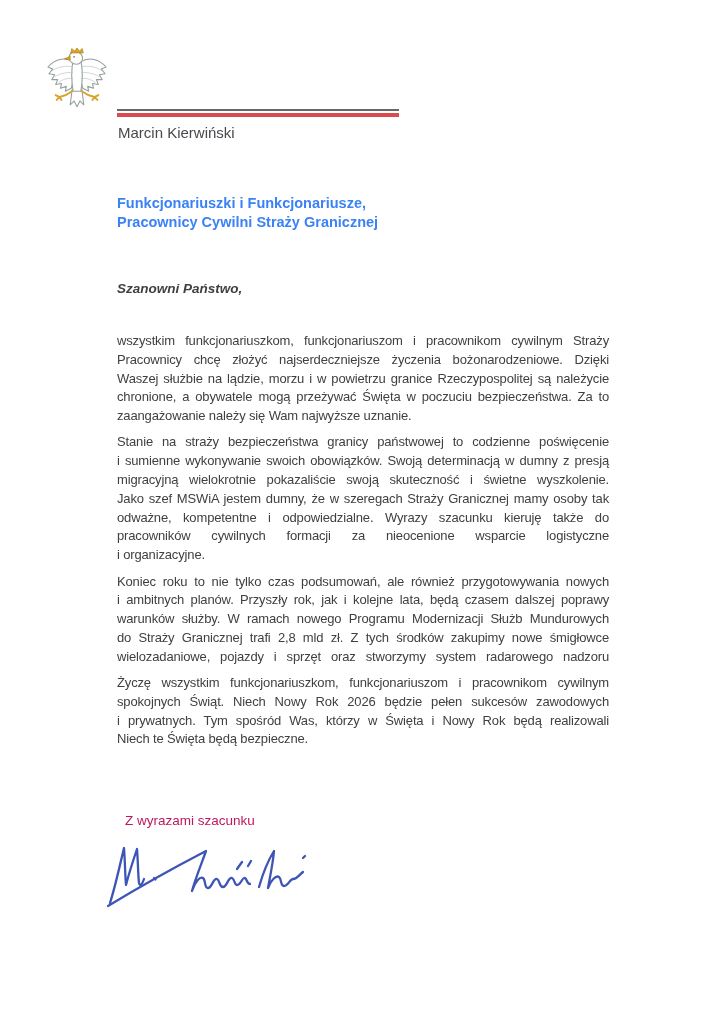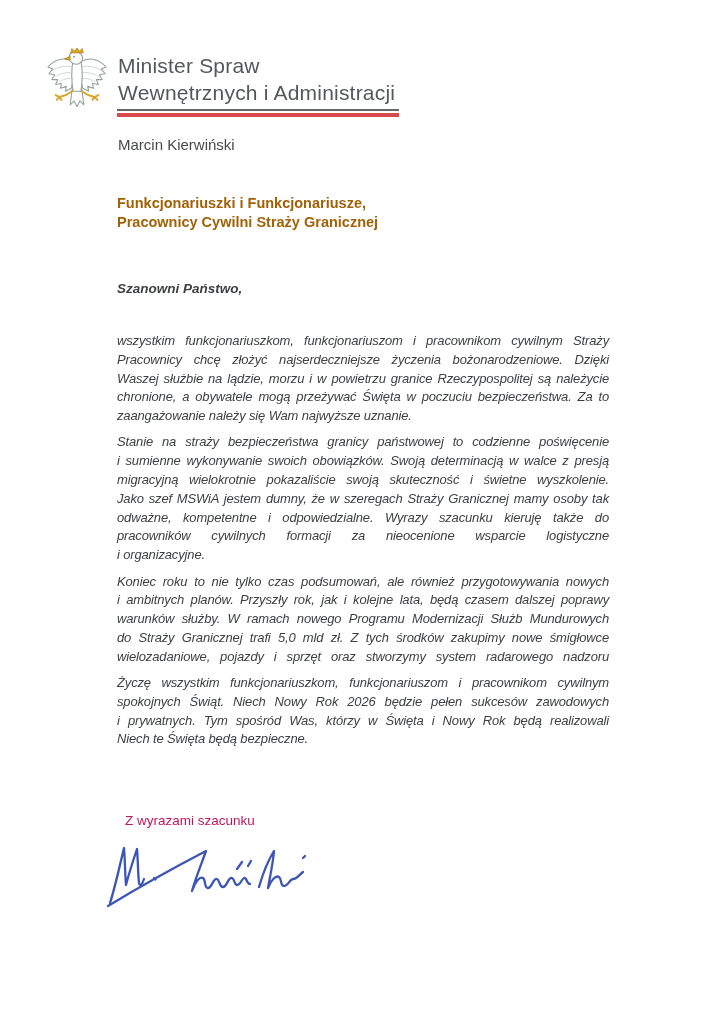--- a/index.html
+++ b/index.html
@@ -18,39 +18,38 @@
   .ministry-title {
     position: absolute; left: 118px; top: 53px;
     font-size: 21px; line-height: 26.5px;
     color: #54575c; letter-spacing: 0.2px;
   }
   .flag-rule { position: absolute; left: 117px; top: 109px; width: 282px; }
   .flag-rule .gray { height: 1.6px; background: #63686d; }
   .flag-rule .gap  { height: 2.4px; background: #ffffff; }
   .flag-rule .red  { height: 4.5px; background: #d94b4f; }
   .minister-name {
-    position: absolute; left: 118px; top: 136px;
+    position: absolute; left: 118px; top: 124px;
     font-size: 15px; color: #47494d;
   }
 
   
   .addressee {
     position: absolute; left: 117px; top: 194px;
     font-weight: bold; font-size: 14.5px; line-height: 18.6px;
-    color: #a16207;
+    color: #3b82f6;
   }
   .salutation {
     position: absolute; left: 117px; top: 281px;
     font-style: italic; font-size: 13.5px; color: #3e4043; font-weight: bold;
   }
   .body-text {
     position: absolute; left: 117px; top: 332px; width: 492px;
     font-size: 13px; line-height: 18.8px; color: #3e4043;
     letter-spacing: -0.15px;
-    font-style: italic;
   }
   .para { margin: 0 0 7.5px 0; padding: 0; }
   .jline { display: block; text-align: justify; text-align-last: justify; }
   .jline.last { text-align-last: left; }
 
   .closing {
     position: absolute; left: 125px; top: 813px;
     font-size: 13.5px; color: #be185d;
   }
   .signature { position: absolute; left: 96px; top: 832px; width: 240px; height: 80px; }
@@ -82,24 +81,20 @@
       <path d="M25.5,5.5 L26.5,0.8 L29.5,3.6 L32,0.3 L34.5,3.6 L37.5,0.8 L38.5,5.5 Z" fill="#d9a42a" stroke="#a87d12" stroke-width="0.6"></path>
       <g stroke="#d9a42a" stroke-width="2" fill="none" stroke-linecap="round">
         <path d="M27,45 C23,48 19,50 14,51"></path>
         <path d="M14,51 l-4,-2 M14,51 l-3,3 M14,51 l2,3"></path>
         <path d="M37,45 C41,48 45,50 50,51"></path>
         <path d="M50,51 l4,-2 M50,51 l3,3 M50,51 l-2,3"></path>
       </g>
     </svg>
   </div>
 
-  <div class="ministry-title">
-    <div>Minister Spraw</div>
-    <div>Wewnętrznych i Administracji</div>
-  </div>
 
   <div class="flag-rule">
     <div class="gray"></div>
     <div class="gap"></div>
     <div class="red"></div>
   </div>
 
   <div class="minister-name">Marcin Kierwiński</div>
 
   <div class="addressee">
@@ -112,32 +107,32 @@
   <div class="body-text">
     <p class="para">
       <span class="jline">wszystkim funkcjonariuszkom, funkcjonariuszom i pracownikom cywilnym Straży</span>
       <span class="jline">Pracownicy chcę złożyć najserdeczniejsze życzenia bożonarodzeniowe. Dzięki</span>
       <span class="jline">Waszej służbie na lądzie, morzu i w powietrzu granice Rzeczypospolitej są należycie</span>
       <span class="jline">chronione, a obywatele mogą przeżywać Święta w poczuciu bezpieczeństwa. Za to</span>
       <span class="jline last">zaangażowanie należy się Wam najwyższe uznanie.</span>
     </p>
     <p class="para">
       <span class="jline">Stanie na straży bezpieczeństwa granicy państwowej to codzienne poświęcenie</span>
-      <span class="jline">i sumienne wykonywanie swoich obowiązków. Swoją determinacją w walce z presją</span>
+      <span class="jline">i sumienne wykonywanie swoich obowiązków. Swoją determinacją w dumny z presją</span>
       <span class="jline">migracyjną wielokrotnie pokazaliście swoją skuteczność i świetne wyszkolenie.</span>
       <span class="jline">Jako szef MSWiA jestem dumny, że w szeregach Straży Granicznej mamy osoby tak</span>
       <span class="jline">odważne, kompetentne i odpowiedzialne. Wyrazy szacunku kieruję także do</span>
       <span class="jline">pracowników cywilnych formacji za nieocenione wsparcie logistyczne</span>
       <span class="jline last">i organizacyjne.</span>
     </p>
     <p class="para">
       <span class="jline">Koniec roku to nie tylko czas podsumowań, ale również przygotowywania nowych</span>
       <span class="jline">i ambitnych planów. Przyszły rok, jak i kolejne lata, będą czasem dalszej poprawy</span>
       <span class="jline">warunków służby. W ramach nowego Programu Modernizacji Służb Mundurowych</span>
-      <span class="jline">do Straży Granicznej trafi 5,0 mld zł. Z tych środków zakupimy nowe śmigłowce</span>
+      <span class="jline">do Straży Granicznej trafi 2,8 mld zł. Z tych środków zakupimy nowe śmigłowce</span>
       <span class="jline">wielozadaniowe, pojazdy i sprzęt oraz stworzymy system radarowego nadzoru</span>
     </p>
     <p class="para">
       <span class="jline">Życzę wszystkim funkcjonariuszkom, funkcjonariuszom i pracownikom cywilnym</span>
       <span class="jline">spokojnych Świąt. Niech Nowy Rok 2026 będzie pełen sukcesów zawodowych</span>
       <span class="jline">i prywatnych. Tym spośród Was, którzy w Święta i Nowy Rok będą realizowali</span>
       <span class="jline last">Niech te Święta będą bezpieczne.</span>
     </p>
   </div>
 

